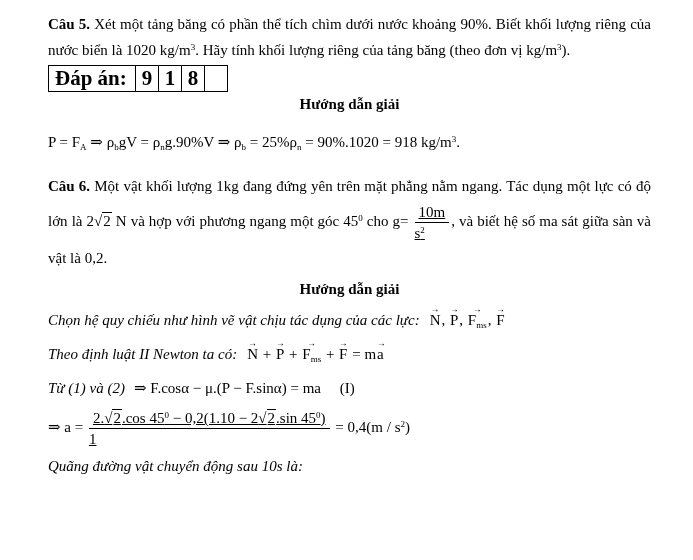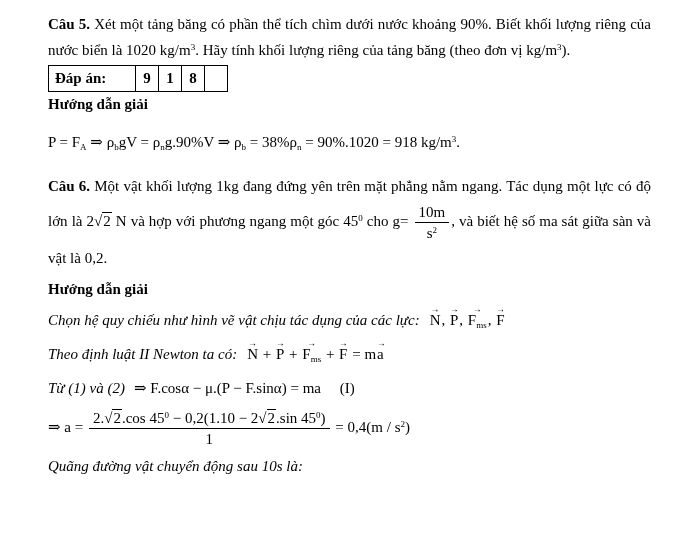--- a/index.html
+++ b/index.html
@@ -9,34 +9,34 @@
     font-family:"Liberation Serif","DejaVu Serif",serif;
     font-size:15px;
   }
   .page{box-sizing:border-box;width:693px;height:560px;padding:13px 42px 0 48px;}
   .bold{font-weight:bold;}
   .ital{font-style:italic;}
   p.qpara{margin:0;text-align:justify;line-height:23px;}
   p.qpara.tall{line-height:32px;margin-top:12px;}
   p.follow{margin:2px 0 0 0;line-height:22px;}
   .answer-table{border-collapse:collapse;margin-top:3px;}
-  .answer-table td{border:1.6px solid #000;font-weight:bold;font-size:15px;height:25px;text-align:center;padding:0;}
+  .answer-table td{border:1.6px solid #000;font-weight:bold;font-size:21px;height:25px;text-align:center;padding:0;}
   .answer-table td.lbl{width:80px;text-align:left;padding-left:6px;}
   .answer-table td.digit{width:22px;}
-  .heading{font-weight:bold;margin-top:2px;line-height:20px;}
+  .heading{text-align:center;font-weight:bold;margin-top:2px;line-height:20px;}
   .heading.h2{margin-top:5px;}
   .fline{margin-top:14px;line-height:22px;white-space:nowrap;}
   .sline{margin-top:8px;line-height:21px;white-space:nowrap;}
   .sline.first{margin-top:11px;}
   .sline .lead{font-style:italic;margin-right:9px;text-align:center;}
   .bigline{margin-top:10px;line-height:24px;white-space:nowrap;}
   
   .tsub{font-size:0.6em;vertical-align:-0.35em;}
   .tsup{font-size:0.6em;vertical-align:0.55em;}
-  .frac{display:inline-block;vertical-align:middle;text-align:center;line-height:1.2;margin:0 2px;}
+  .frac{display:inline-block;vertical-align:middle;line-height:1.2;margin:0 2px;text-decoration:underline;}
   .frac .num{display:block;border-bottom:1.2px solid #000;padding:0 4px 1px 4px;}
   .frac .den{display:block;padding-top:1px;}
   .sqrt{white-space:nowrap;}
   .sqrt .rcand{border-top:1.1px solid #000;padding:0 1px;}
   .vec{position:relative;display:inline-block;margin:0 1px;}
   .vec .varrow{position:absolute;top:-0.62em;left:0;right:0;text-align:center;font-size:0.58em;line-height:1;}
 </style>
 </head>
 <body>
 
@@ -51,21 +51,21 @@
       <td class="digit">9</td>
       <td class="digit">1</td>
       <td class="digit">8</td>
       <td class="digit"></td>
     </tr>
   </tbody>
     </table>
 
   <div class="heading">Hướng dẫn giải</div>
 
-  <div class="fline"><span>P = F</span><span class="tsub">A</span><span> ⇒ ρ</span><span class="tsub">b</span><span>gV = ρ</span><span class="tsub">n</span><span>g.90%V ⇒ ρ</span><span class="tsub">b</span><span> = 38%ρ</span><span class="tsub">n</span><span> = 90%.1020 = 918 kg/m</span><span class="tsup">3</span><span>.</span></div>
+  <div class="fline"><span>P = F</span><span class="tsub">A</span><span> ⇒ ρ</span><span class="tsub">b</span><span>gV = ρ</span><span class="tsub">n</span><span>g.90%V ⇒ ρ</span><span class="tsub">b</span><span> = 25%ρ</span><span class="tsub">n</span><span> = 90%.1020 = 918 kg/m</span><span class="tsup">3</span><span>.</span></div>
 
   <p class="qpara tall"><span class="bold">Câu 6.</span><span> Một vật khối lượng 1kg đang đứng yên trên mặt phẳng nằm ngang. Tác dụng một lực có độ lớn là 2</span><span class="sqrt"><span class="rad">√</span><span class="rcand">2</span></span><span> N và hợp với phương ngang một góc 45</span><span class="tsup">0</span><span> cho g= </span><span class="frac"><span class="num"><span>10m</span></span><span class="den"><span>s</span><span class="tsup">2</span></span></span><span>, và biết hệ số ma sát giữa sàn và vật là 0,2.</span></p>
 
 
   <div class="heading h2">Hướng dẫn giải</div>
 
   <div class="sline first">
     <span class="lead">Chọn hệ quy chiếu như hình vẽ vật chịu tác dụng của các lực:</span><span class="fx"><span class="vec"><span class="varrow">→</span><span>N</span></span><span>, </span><span class="vec"><span class="varrow">→</span><span>P</span></span><span>, </span><span class="vec"><span class="varrow">→</span><span>F</span><span class="tsub">ms</span></span><span>, </span><span class="vec"><span class="varrow">→</span><span>F</span></span></span>
   </div>
 

